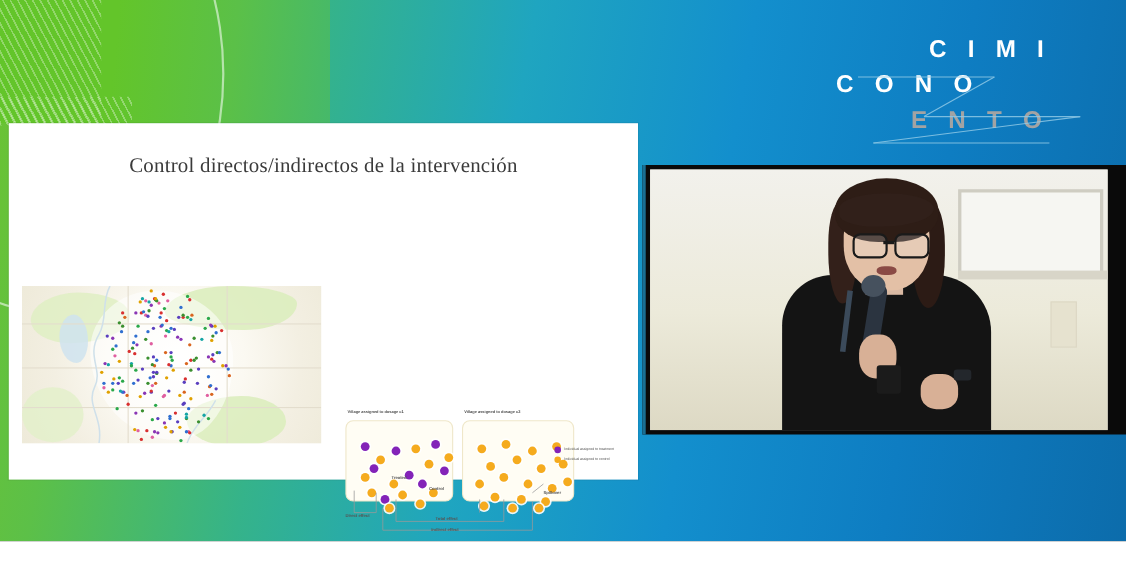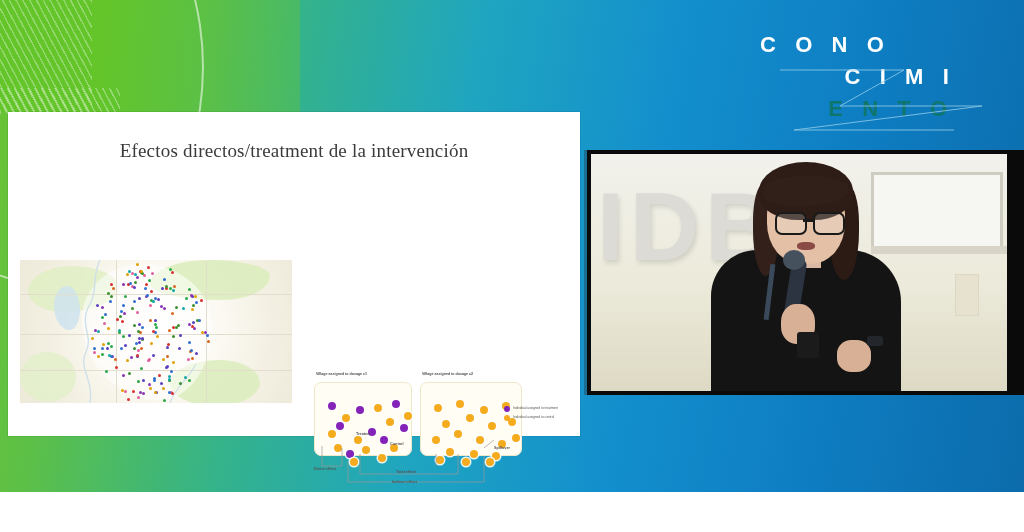--- a/index.html
+++ b/index.html
@@ -31,21 +31,21 @@
     background:repeating-linear-gradient(62deg,rgba(255,255,255,.32) 0 1.5px,rgba(255,255,255,0) 1.5px 6px);
   }
 
   
   .event-logo{position:absolute;right:18px;top:26px;width:252px;height:112px;color:#dff1fb;}
   .logo-line{display:flex;align-items:flex-end;letter-spacing:.30em;}
   .logo-l1{justify-content:flex-start;font-size:15px;font-weight:400;color:#cfe8f6;padding-left:4px;}
   .logo-l1 .de{font-size:8px;letter-spacing:.08em;margin-left:1px;margin-bottom:3px;border-bottom:1px solid #cfe8f6;padding-bottom:1px;}
   .logo-l2{justify-content:flex-start;font-size:22px;font-weight:700;color:#ffffff;margin-top:6px;padding-left:6px;}
   .logo-l3{justify-content:center;font-size:22px;font-weight:700;color:#ffffff;margin-top:6px;padding-left:40px;}
-  .logo-l4{justify-content:center;font-size:22px;font-weight:700;color:#0f766e;margin-top:6px;padding-left:22px;}
+  .logo-l4{justify-content:center;font-size:22px;font-weight:700;color:#a3a3a3;margin-top:6px;padding-left:22px;}
   .logo-net{position:absolute;left:0;top:0;width:252px;height:112px;pointer-events:none;}
 
   
   .slide{
     position:absolute;left:8px;top:112px;width:572px;height:324px;
     background:#ffffff;box-shadow:0 0 0 1px rgba(0,0,0,.06);
   }
   .slide-title{
     position:absolute;left:0;top:28px;width:572px;text-align:center;
     font-family:"Liberation Serif",serif;font-size:19px;color:#3a3a3a;letter-spacing:.2px;
@@ -131,27 +131,27 @@
   <div class="event-logo">
     <svg class="logo-net" viewBox="0 0 252 112" preserveAspectRatio="none">
       <g stroke="#8fc9e6" stroke-width="1" fill="none" opacity="0.85">
         <line x1="26" y1="44" x2="150" y2="44"></line>
         <line x1="150" y1="44" x2="86" y2="80"></line>
         <line x1="86" y1="80" x2="228" y2="80"></line>
         <line x1="228" y1="80" x2="40" y2="104"></line>
         <line x1="40" y1="104" x2="200" y2="104"></line>
       </g>
     </svg>
+    <div class="logo-line logo-l3">C I M I</div>
     <div class="logo-line logo-l2">C O N O</div>
-    <div class="logo-line logo-l3">C I M I</div>
     <div class="logo-line logo-l4">E N T O</div>
   </div>
 
   <div class="slide">
-    <div class="slide-title">Efectos directos/treatment de la intervención</div>
+    <div class="slide-title">Control directos/indirectos de la intervención</div>
 
     <div class="map-fig">
       <div class="map-green1"></div>
         <div class="map-green2"></div>
       <div class="map-green3"></div>
         <div class="map-green4"></div>
       <div class="map-lake"></div>
       <div class="map-blob"></div>
       <div class="map-road" style="left:0;top:74px;width:272px;height:1px;"></div>
       <div class="map-road" style="left:96px;top:0;width:1px;height:143px;"></div>
@@ -432,21 +432,20 @@
           <span class="legend-dot" style="background:#f5ab1e;"></span>
           <span class="legend-txt">Individual assigned to control</span>
         </div>
       </div>
     </div>
   </div>
 
   <div class="video-panel">
     <div class="video-inner">
       <div class="v-wall"></div>
-      <div class="v-idb">IDB</div>
       <div class="v-window"></div>
       <div class="v-window-ledge"></div>
       <div class="v-panelline"></div>
 
       <div class="v-body"></div>
       <div class="v-neck"></div>
       <div class="v-hair-l"></div>
       <div class="v-hair-r"></div>
       <div class="v-head"></div>
       <div class="v-hair-top"></div>

